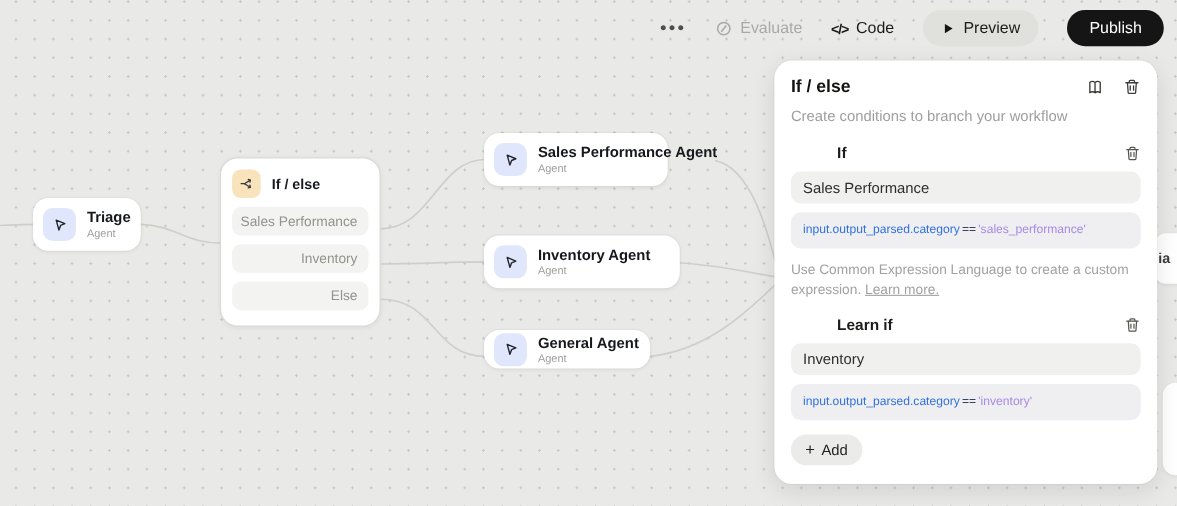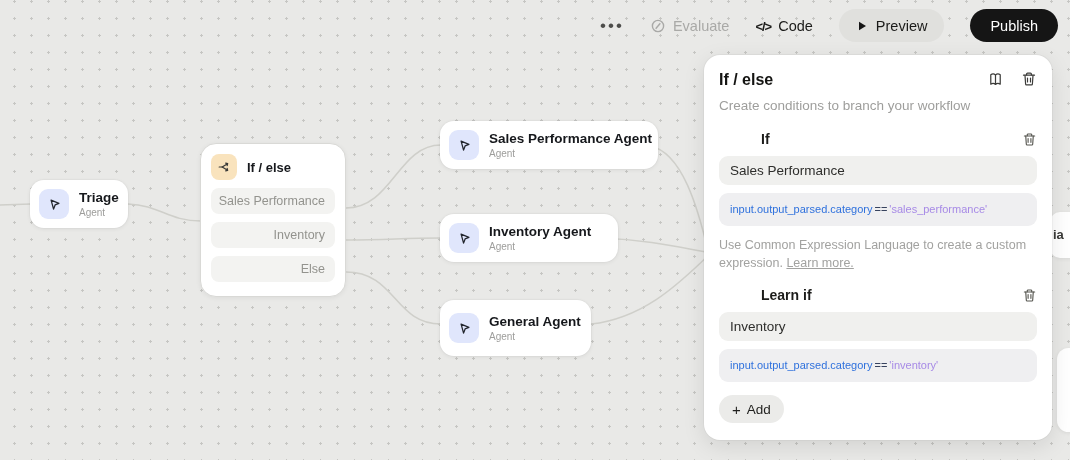--- a/index.html
+++ b/index.html
@@ -141,21 +141,21 @@
           <path d="M11.6 9.6 L12.2 11.8 L9.9 12.4" fill="none"></path>
         </svg>
       </span>
       <span class="ifelse-title">If / else</span>
     </div>
     <div class="branch-row">Sales Performance</div>
     <div class="branch-row">Inventory</div>
     <div class="branch-row">Else</div>
   </div>
 
-  <div class="node" style="left:440px; top:121px; width:218px; height:48px;">
+  <div class="node" style="left:440px; top:121px; width:167px; height:48px;">
     <span class="node-icon">
       <svg width="17" height="17" viewBox="0 0 20 20" fill="none" stroke="#23262e" stroke-width="1.5" stroke-linejoin="round">
         <path d="M6 4.8 L15.2 8.6 L10.7 10.5 L8.9 15.4 Z"></path>
       </svg>
     </span>
     <span>
       <div class="node-title">Sales Performance Agent</div>
       <div class="node-sub">Agent</div>
     </span>
   </div>
@@ -165,21 +165,21 @@
       <svg width="17" height="17" viewBox="0 0 20 20" fill="none" stroke="#23262e" stroke-width="1.5" stroke-linejoin="round">
         <path d="M6 4.8 L15.2 8.6 L10.7 10.5 L8.9 15.4 Z"></path>
       </svg>
     </span>
     <span>
       <div class="node-title">Inventory Agent</div>
       <div class="node-sub">Agent</div>
     </span>
   </div>
 
-  <div class="node" style="left:440px; top:300px; width:151px; height:56px;">
+  <div class="node" style="left:440px; top:300px; width:151px; height:35px;">
     <span class="node-icon">
       <svg width="17" height="17" viewBox="0 0 20 20" fill="none" stroke="#23262e" stroke-width="1.5" stroke-linejoin="round">
         <path d="M6 4.8 L15.2 8.6 L10.7 10.5 L8.9 15.4 Z"></path>
       </svg>
     </span>
     <span>
       <div class="node-title">General Agent</div>
       <div class="node-sub">Agent</div>
     </span>
   </div>

